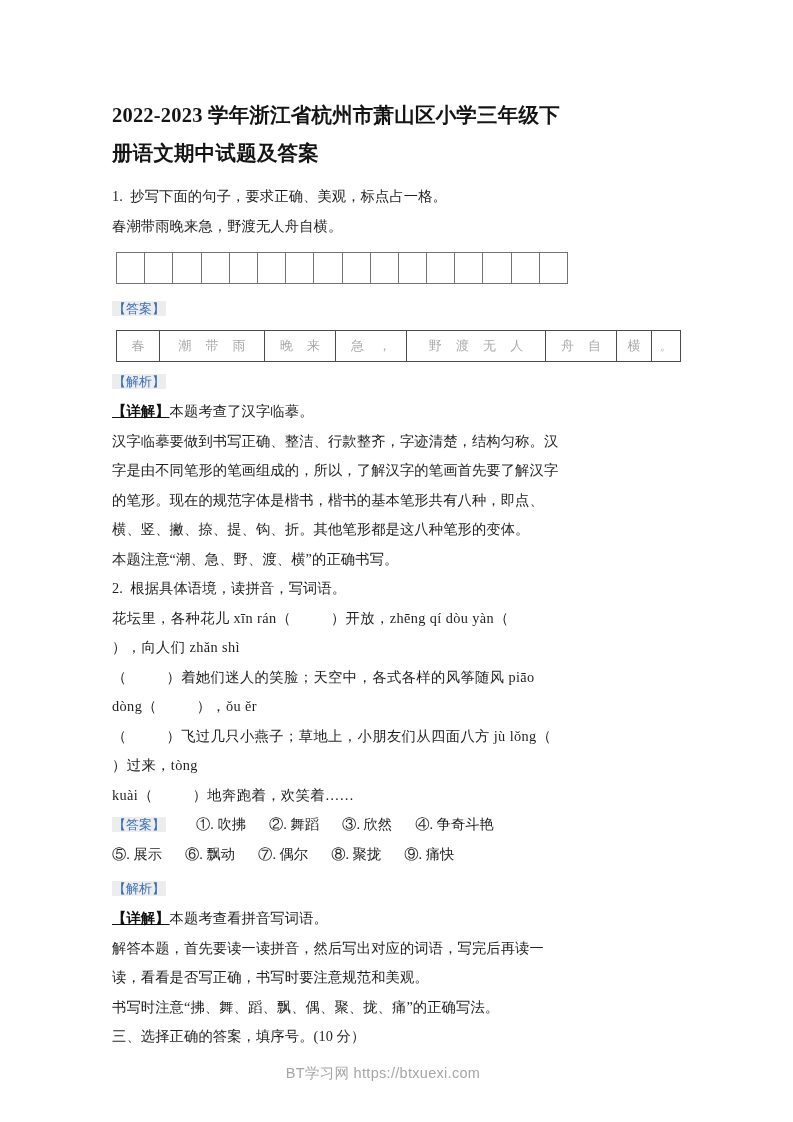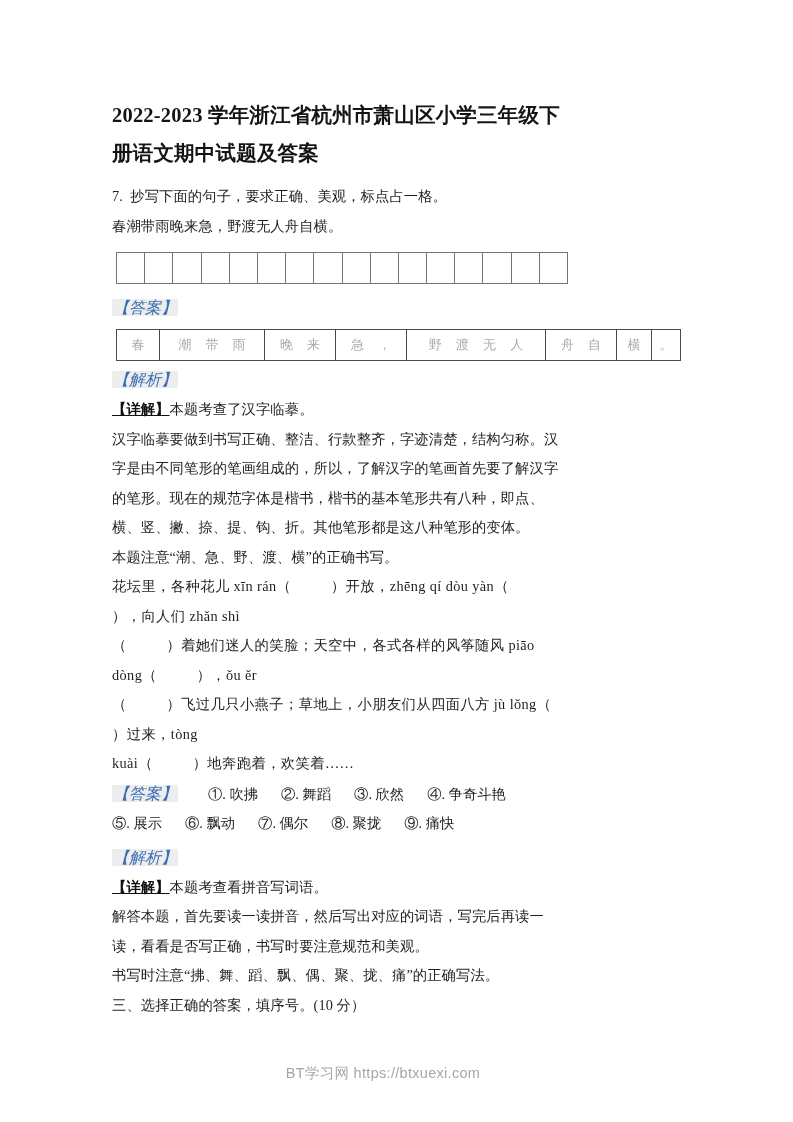--- a/index.html
+++ b/index.html
@@ -74,24 +74,23 @@
     font-family: "DejaVu Sans", sans-serif;
     letter-spacing: 5px;
     text-indent: 5px;
     opacity: .85;
   }
 
   
   .tag {
     color: #3b6fb5;
     background: #ededed;
-    font-size: 16px;
+    font-size: 13px;
     padding: 0 1px;
     font-family: "Liberation Serif", serif;
-    font-style: italic;
   }
   .tag-line {
     font-size: 14.3px;
     line-height: 30px;
     margin: 4px 0 0 0;
   }
   .tag-inline { margin-right: 30px; }
 
   .detail-head { font-weight: bold; color: #111; text-decoration: underline; }
 
@@ -119,21 +118,21 @@
   }
 </style>
 </head>
 <body>
 
 <div class="page">
 
   <h1 class="doc-title">2022-2023 学年浙江省杭州市萧山区小学三年级下册语文期中试题及答案</h1>
 
 
-  <p class="para">7.  抄写下面的句子，要求正确、美观，标点占一格。</p>
+  <p class="para">1.  抄写下面的句子，要求正确、美观，标点占一格。</p>
 
   <p class="para">春潮带雨晚来急，野渡无人舟自横。</p>
 
   <div class="grid-wrap">
     <table class="char-grid outer-thin">
       <tbody>
           <tr>
         <td></td>
         <td></td>
         <td></td>
@@ -178,20 +177,21 @@
 
   <p class="tag-line">
     <span class="tag">【解析】</span>
   </p>
 
   <p class="para"><span class="detail-head">【详解】</span><span>本题考查了汉字临摹。</span></p>
 
   <p class="para">汉字临摹要做到书写正确、整洁、行款整齐，字迹清楚，结构匀称。汉字是由不同笔形的笔画组成的，所以，了解汉字的笔画首先要了解汉字的笔形。现在的规范字体是楷书，楷书的基本笔形共有八种，即点、横、竖、撇、捺、提、钩、折。其他笔形都是这八种笔形的变体。</p>
   <p class="para">本题注意“潮、急、野、渡、横”的正确书写。</p>
 
+  <p class="para">2.  根据具体语境，读拼音，写词语。</p>
 
   <p class="para pinyin">花坛里，各种花儿 xīn rán（          ）开放，zhēng qí dòu yàn（          ），向人们 zhǎn shì</p>
   <p class="para pinyin">（          ）着她们迷人的笑脸；天空中，各式各样的风筝随风 piāo dòng（          ），ǒu ěr</p>
   <p class="para pinyin">（          ）飞过几只小燕子；草地上，小朋友们从四面八方 jù lǒng（          ）过来，tòng</p>
   <p class="para pinyin">kuài（          ）地奔跑着，欢笑着……</p>
 
   <p class="ans-items"><span class="tag tag-inline">【答案】</span><span class="it">①. 吹拂</span><span class="it">②. 舞蹈</span><span class="it">③. 欣然</span><span class="it">④. 争奇斗艳</span><span class="it">⑤. 展示</span><span class="it">⑥. 飘动</span><span class="it">⑦. 偶尔</span><span class="it">⑧. 聚拢</span><span class="it">⑨. 痛快</span></p>
 
   <p class="tag-line">
     <span class="tag">【解析】</span>

